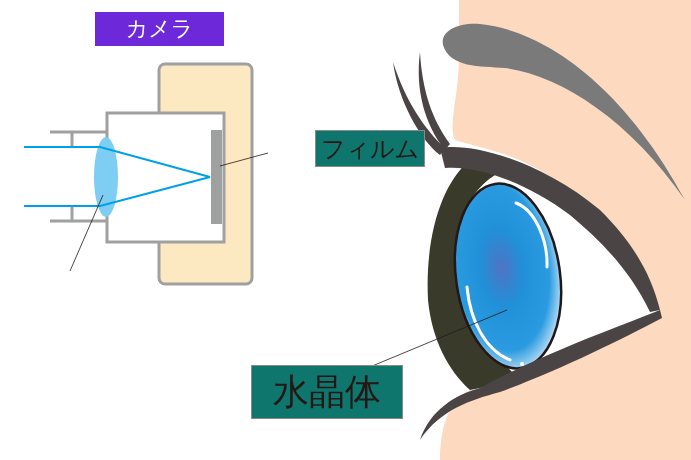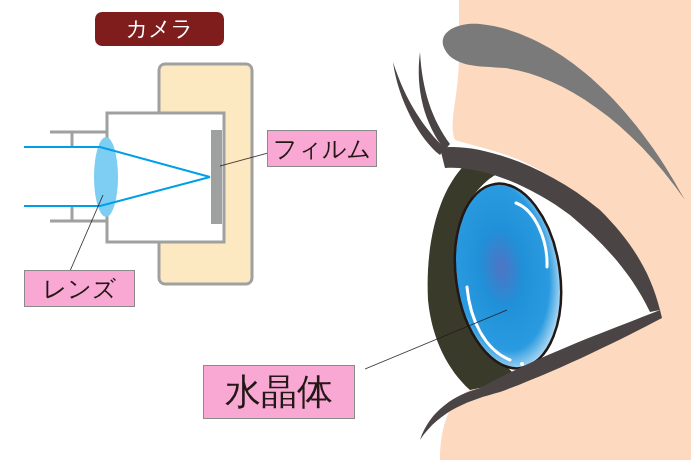--- a/index.html
+++ b/index.html
@@ -1,25 +1,25 @@
 <!DOCTYPE html>
 <html><head>
 <meta charset="utf-8">
 <style>
   html, body { margin:0; padding:0; background:#ffffff; }
   body { width:691px; height:460px; position:relative; overflow:hidden; font-family:"DejaVu Sans", sans-serif; }
   #stage { position:absolute; left:0; top:0; width:691px; height:460px; }
   .label-box {
-    position:absolute; background:#f9a8d4; border:1px solid #8a8a8a;
+    position:absolute; background:#0f766e; border:1px solid #8a8a8a;
     color:#231815; display:flex; align-items:center; justify-content:center;
-    box-sizing:border-box; white-space:nowrap;
+    box-sizing:border-box; white-space:nowrap;margin-left:48px;
   }
   .title-badge {
-    position:absolute; background:#7f1d1d; color:#ffffff;
-    display:flex; align-items:center; justify-content:center; box-sizing:border-box;border-radius:7px;
+    position:absolute; background:#6d28d9; color:#ffffff;
+    display:flex; align-items:center; justify-content:center; box-sizing:border-box;
   }
 </style>
 </head>
 <body>
 
 <div id="stage">
   <svg width="691" height="460" viewBox="0 0 691 460" xmlns="http://www.w3.org/2000/svg" style="position:absolute;left:0;top:0;">
     <defs>
       <radialGradient id="lensGrad" cx="0.45" cy="0.45" r="0.6">
         <stop offset="0" stop-color="#4f74c4"></stop>
@@ -83,20 +83,17 @@
   </svg>
 
   <div class="title-badge" style="left:95px;top:12px;width:129px;height:34px;font-size:22px;">
     <span>カメラ</span>
   </div>
 
   <div class="label-box" style="left:267px;top:130px;width:110px;height:37px;font-size:24px;">
     <span>フィルム</span>
   </div>
 
-  <div class="label-box" style="left:24px;top:270px;width:111px;height:37px;font-size:24px;">
-    <span>レンズ</span>
-  </div>
 
   <div class="label-box" style="left:203px;top:365px;width:152px;height:54px;font-size:36px;">
     <span>水晶体</span>
   </div>
 </div>
 
 </body></html>

